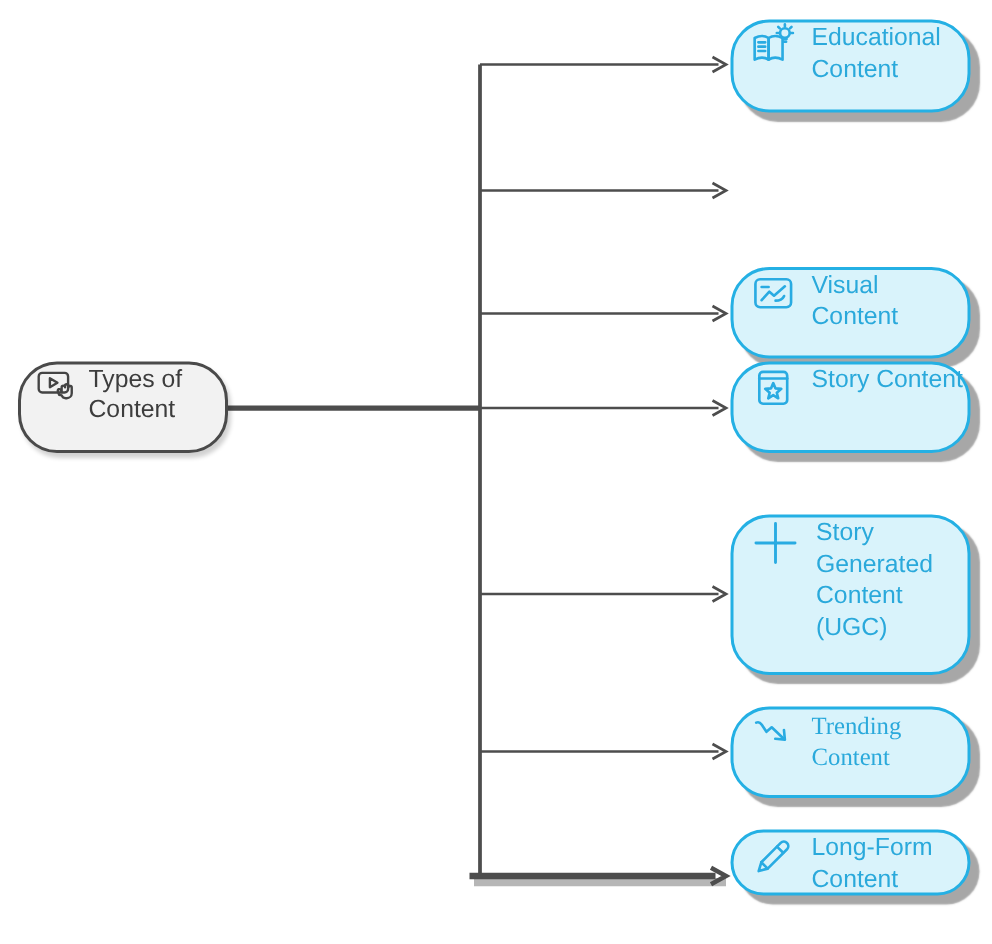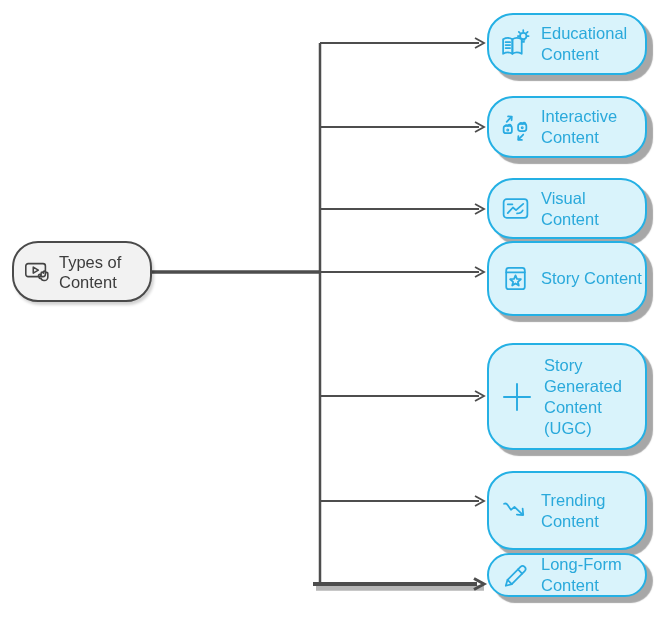--- a/index.html
+++ b/index.html
@@ -3,21 +3,21 @@
 <meta charset="utf-8">
 <style>
   html,body{margin:0;padding:0;background:#fff;}
   #canvas{
     position:relative;width:661px;height:629px;background:#ffffff;
     font-family:"Liberation Sans",sans-serif;overflow:hidden;
   }
   #edges{position:absolute;left:0;top:0;width:661px;height:629px;}
 
   .node{
-    position:absolute;display:flex;align-items:center;box-sizing:border-box;
+    position:absolute;display:flex;box-sizing:border-box;
     border-radius:26px;
   }
   .root{
     left:12px;top:241px;width:140px;height:61px;
     background:#f2f2f2;border:2px solid #4a4a4a;
     box-shadow:2px 3px 3px rgba(0,0,0,0.18);
     padding-left:9px;gap:8px;
   }
   .root .lbl{
     color:#3d3d3d;font-size:16.5px;line-height:20px;width:90px;
@@ -28,23 +28,23 @@
     box-shadow:6px 6px 1px rgba(95,95,95,0.55);
     padding-left:11px;gap:10px;
   }
   .child .lbl{
     color:#2aa9db;font-size:16.5px;line-height:21px;width:102px;
   }
   .child svg{flex:0 0 auto;}
   #n-educational{top:13px;height:62px;}
   #n-interactive{top:96px;height:62px;}
   #n-visual{top:178px;height:61px;}
-  #n-story{top:241px;height:75px;}
+  #n-story{top:241px;height:61px;}
   #n-ugc{top:343px;height:107px;}
-  #n-trending{top:471px;height:79px;}
+  #n-trending{top:471px;height:61px;font-family:Liberation Serif, serif;}
   #n-longform{top:553px;height:44px;}
 
   .ic{stroke:#29abe2;fill:none;stroke-width:1.7;stroke-linecap:round;stroke-linejoin:round;}
   .ric{stroke:#444444;fill:none;stroke-width:1.7;stroke-linecap:round;stroke-linejoin:round;}
   .edge{stroke:#4d4d4d;fill:none;}
 </style>
 </head>
 <body>
 
 <div id="canvas">
@@ -92,35 +92,20 @@
       <path class="ic" d="M3,10 C6,8.4 9.5,8.4 12,10 V24 C9.5,22.4 6,22.4 3,24 Z"></path>
       <path class="ic" d="M12,10 C14.5,8.4 18,8.4 21,10 V24 C18,22.4 14.5,22.4 12,24 Z"></path>
       <path class="ic" d="M5.4,12.8 H9.8 M5.4,15.6 H9.8 M5.4,18.4 H9.8"></path>
       <circle class="ic" cx="22.5" cy="6.8" r="3.1"></circle>
       <path class="ic" d="M21.4,10.6 h2.2 M21.7,12.4 h1.6"></path>
       <path class="ic" d="M22.5,1.2 V2.5 M18.2,2.8 l1,1 M26.8,2.8 l-1,1 M17.3,6.8 h1.4 M26.3,6.8 h1.4"></path>
     </svg>
     <span class="lbl">Educational Content</span>
   </div>
 
-  <div class="node child" id="n-interactive">
-    <svg width="31" height="31" viewBox="0 0 30 30">
-      <path class="ic" d="M6.5,9.5 L11,4.8"></path>
-      <path class="ic" d="M7.8,4.3 L11.4,4.4 L11.2,8"></path>
-      <rect class="ic" x="3.5" y="13.5" width="8" height="7" rx="2.2"></rect>
-      <path class="ic" d="M5,13.5 a1.4,1.4 0 0 1 2.6,0 M8,13.1 a1.4,1.4 0 0 1 2.6,0"></path>
-      <circle class="ic" cx="7.5" cy="17.3" r="0.6"></circle>
-      <rect class="ic" x="17.5" y="11.5" width="8" height="7" rx="2.2"></rect>
-      <path class="ic" d="M19,11.5 a1.4,1.4 0 0 1 2.6,0 M22,11.1 a1.4,1.4 0 0 1 2.6,0"></path>
-      <circle class="ic" cx="21.5" cy="15.3" r="0.6"></circle>
-      <path class="ic" d="M22.5,21.8 L18,26.5"></path>
-      <path class="ic" d="M21.2,27 L17.6,26.9 L17.8,23.3"></path>
-    </svg>
-    <span class="lbl">Interactive Content</span>
-  </div>
 
   <div class="node child" id="n-visual">
     <svg width="31" height="31" viewBox="0 0 30 30">
       <rect class="ic" x="3.5" y="6" width="23" height="18" rx="3"></rect>
       <path class="ic" d="M7.5,11 H12"></path>
       <path class="ic" d="M7.5,19.5 L12.5,14 L15.5,16.6 L22.5,10.5"></path>
       <path class="ic" d="M16.5,19.8 Q20.5,19.8 22,16.8"></path>
     </svg>
     <span class="lbl">Visual Content</span>
   </div>

